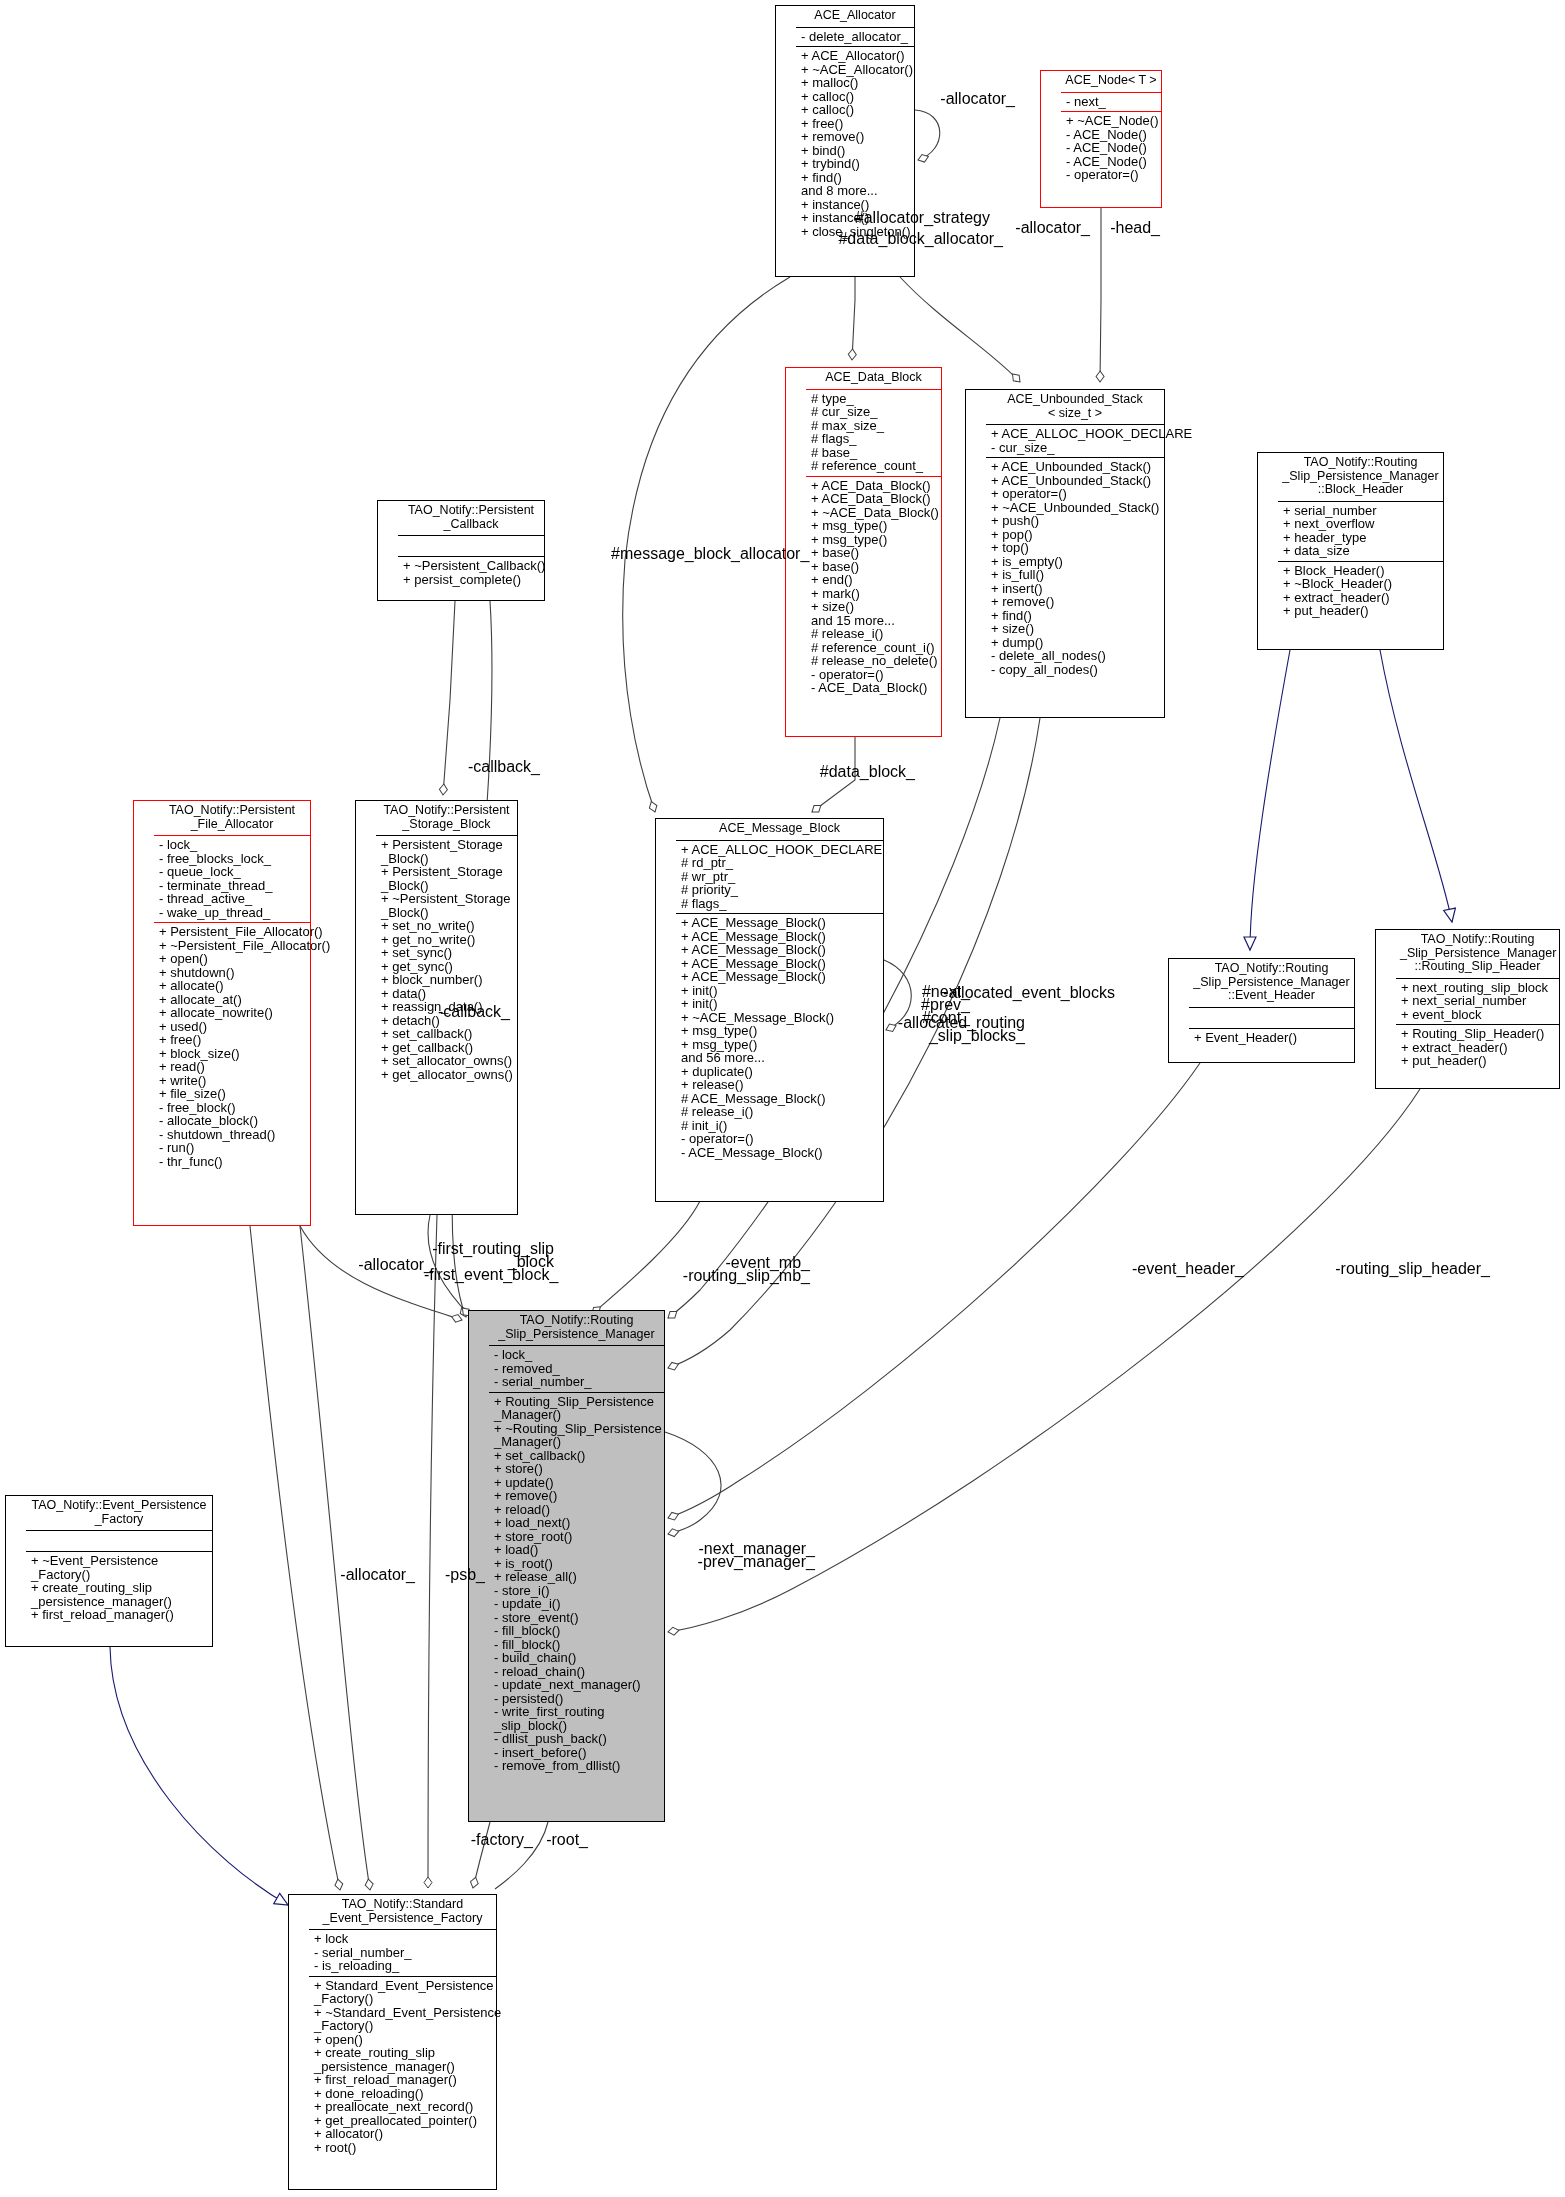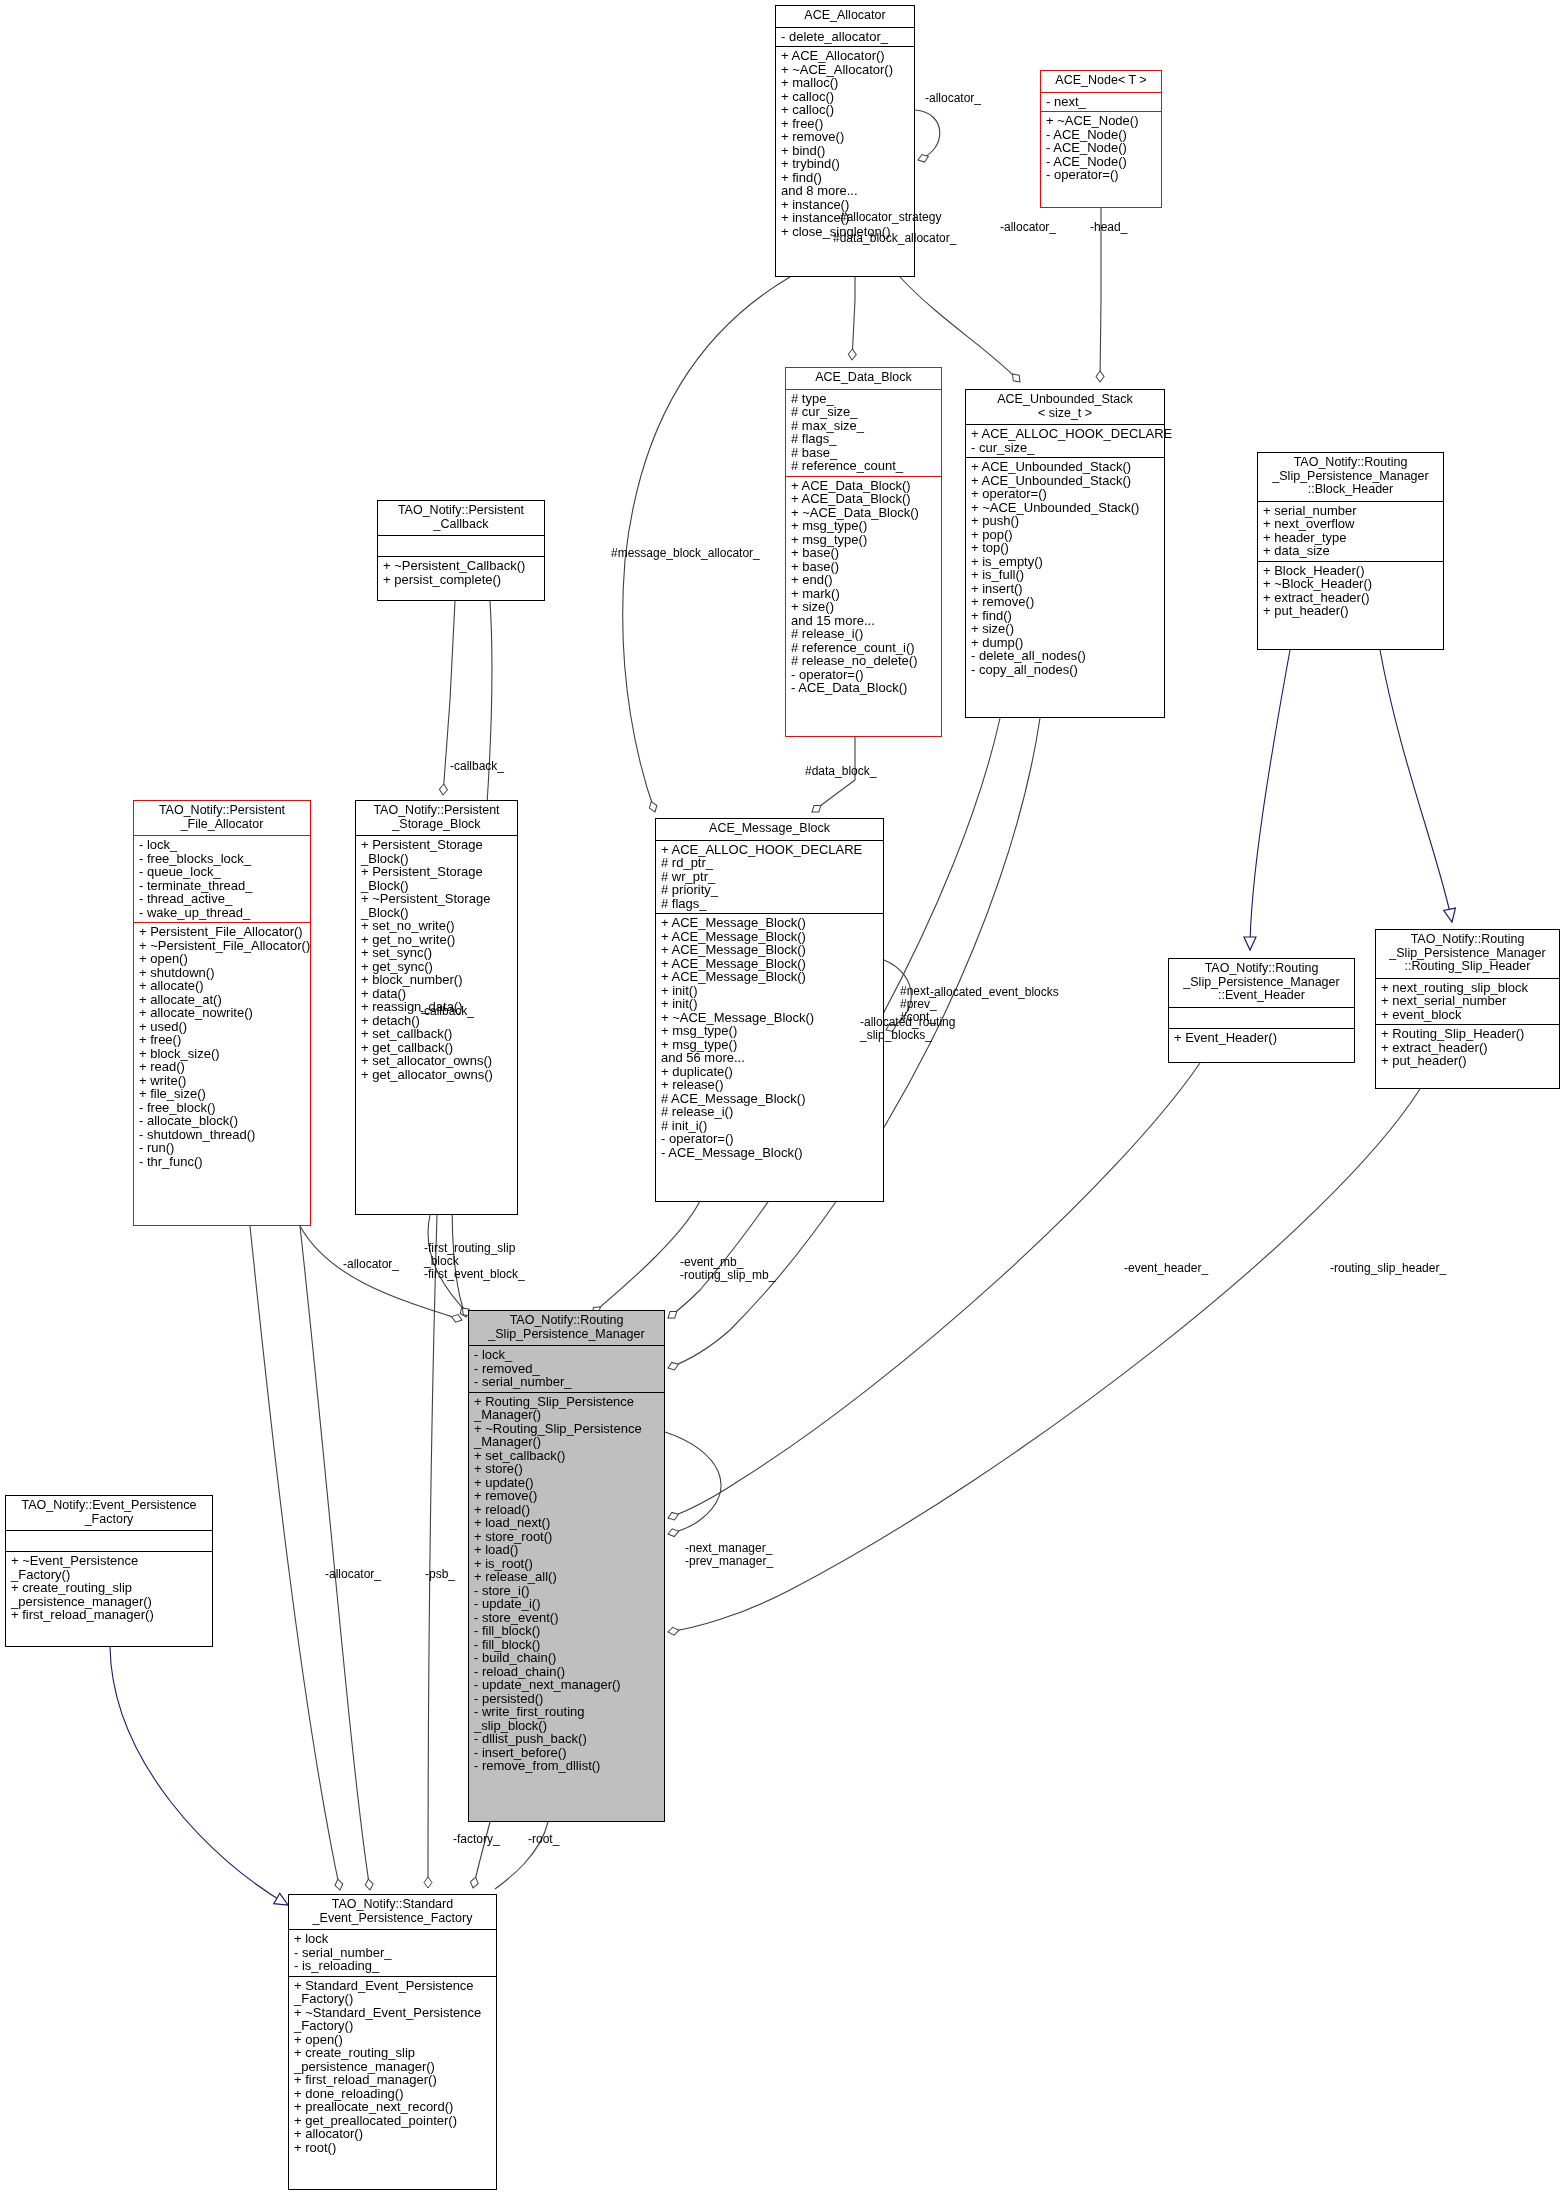--- a/index.html
+++ b/index.html
@@ -1,27 +1,27 @@
 <!DOCTYPE html>
 <html><head>
 <meta charset="utf-8">
 <style>
   html,body{margin:0;padding:0;background:#ffffff;}
   #canvas{position:relative;width:1565px;height:2197px;overflow:hidden;
           font-family:"Liberation Sans","DejaVu Sans",sans-serif;background:#fff;}
   svg.edges{position:absolute;left:0;top:0;width:1565px;height:2197px;pointer-events:none;}
-  .node{position:absolute;border:1px solid #000;background:#fff;box-sizing:border-box;}
+  .node{position:absolute;border:1px solid #000;background:#fff;box-sizing:border-box;padding-left:20px;}
   .node.red{border:1px solid #ff0000;}
   .node.filled{background:#bfbfbf;}
   .ttl{padding:3px 4px 4px 4px;text-align:center;font-size:12.5px;line-height:13.5px;color:#000;}
   .sec{border-top:1px solid #000;padding:2px 4px 3px 5px;font-size:13px;line-height:13.5px;color:#000;}
   .node.red .sec{border-top:1px solid #ff0000;}
   .sec.empty{height:20px;padding:0;}
   .row{white-space:pre;}
-  .elabel{position:absolute;font-size:12px;line-height:13px;color:#000;white-space:pre;text-align:left;}
+  .elabel{position:absolute;font-size:16px;line-height:13px;color:#000;white-space:pre;text-align:right;}
 </style>
 </head>
 <body>
 
 <div id="canvas">
 
   <svg class="edges" viewBox="0 0 1565 2197">
     <defs>
       <marker id="dia-open" markerWidth="14" markerHeight="14" refX="12" refY="7" orient="auto" markerUnits="userSpaceOnUse">
         <path d="M1,7 L6.5,3 L12,7 L6.5,11 z" fill="#ffffff" stroke="#404040" stroke-width="1"></path>

